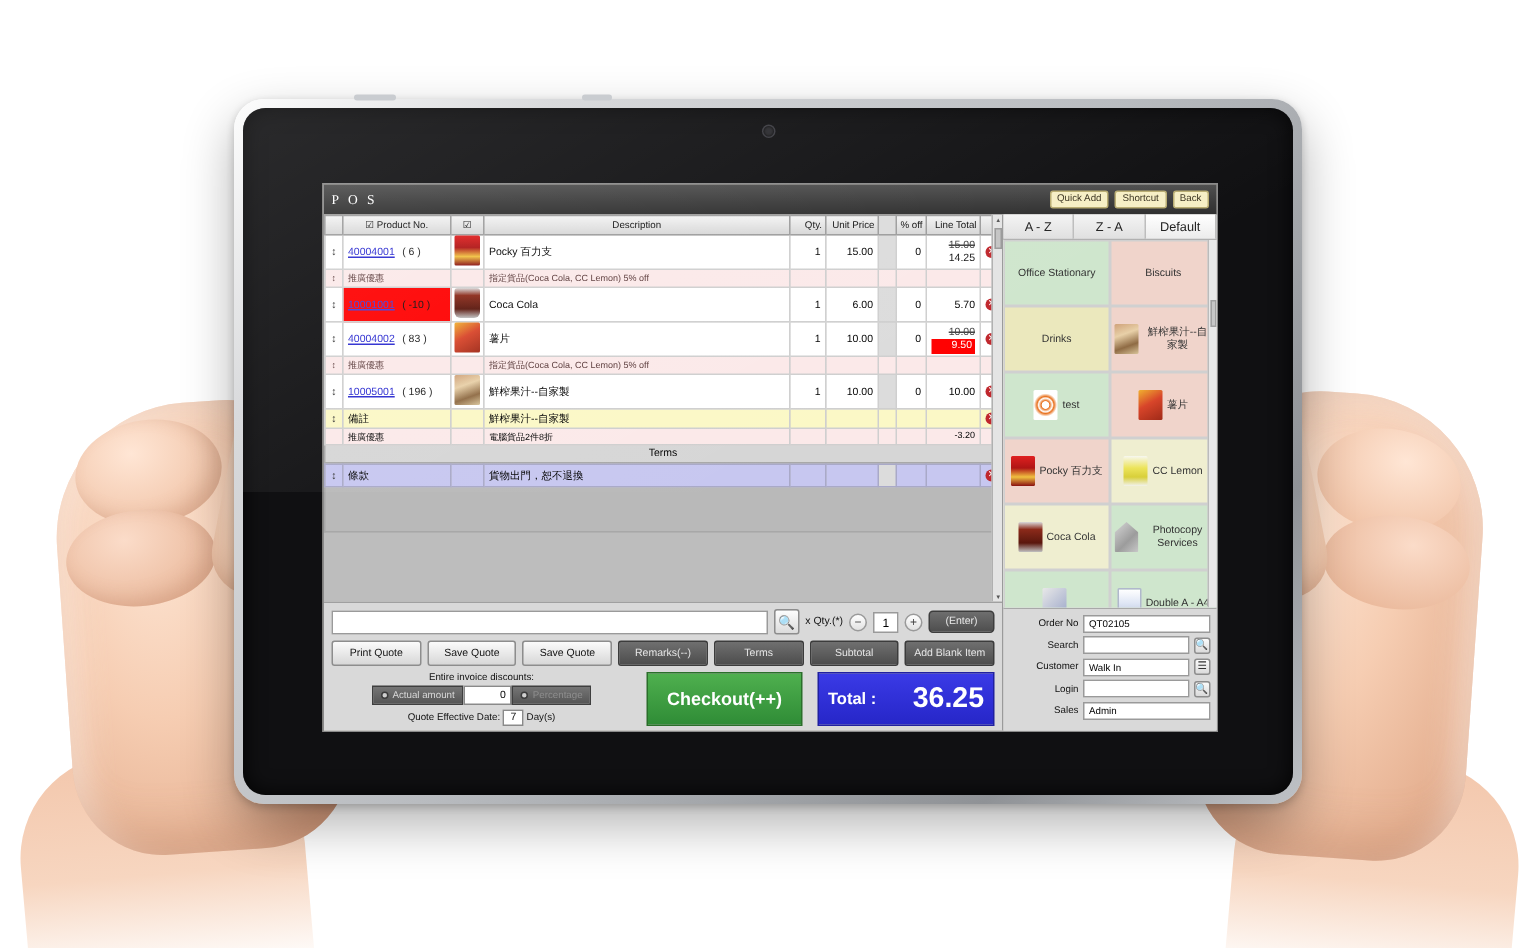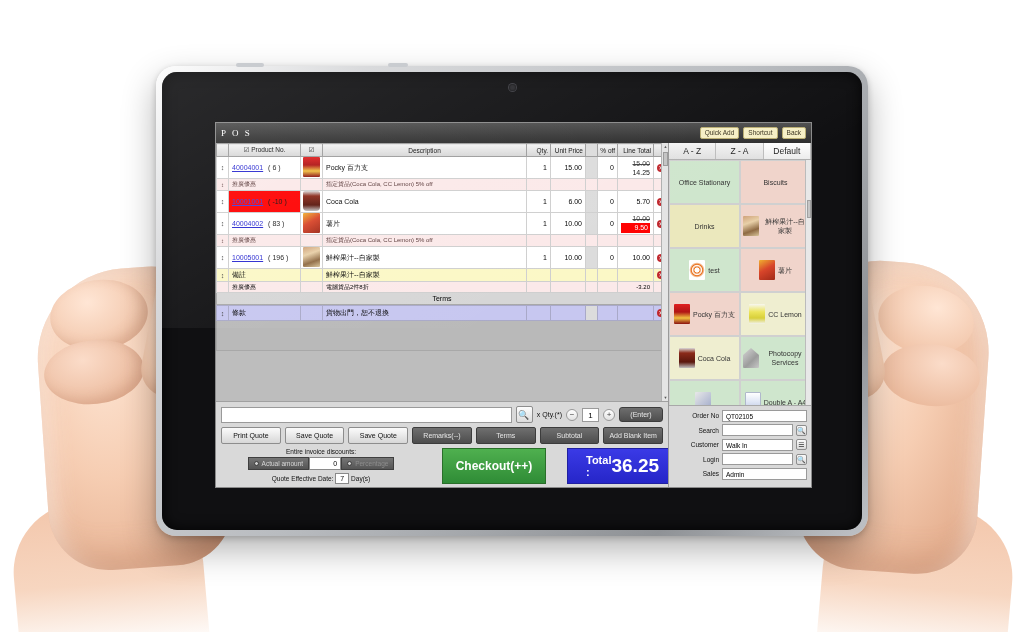--- a/index.html
+++ b/index.html
@@ -222,21 +222,21 @@
   #btnrow { display:flex; gap:4px; margin-bottom:4px; }
   .act-btn {
     flex:1 1 0; height:17px; border:1px solid #8d8d8d; border-radius:2px;
     background:linear-gradient(180deg,#fbfbfb,#d7d7d7); font-size:7px; color:#111;
     display:flex; align-items:center; justify-content:center;
   }
   .act-btn.dark {
     background:linear-gradient(180deg,#6f6f6f,#4d4d4d); color:#e6e6e6; border-color:#3c3c3c;
   }
 
-  #lastrow { display:flex; align-items:flex-start; gap:21px; }
+  #lastrow { display:flex; align-items:flex-start; gap:10px; }
   #disc-col { flex:0 0 200px; text-align:center; }
   .disc-title { font-size:6.5px; color:#111; margin-bottom:2px; }
   #disc-ctrls { display:flex; align-items:center; justify-content:center; gap:0; }
   .radio-btn {
     background:linear-gradient(180deg,#757575,#555); color:#d8d8d8; border:1px solid #3f3f3f;
     font-size:6.5px; padding:2px 5px; display:flex; align-items:center; gap:3px;
   }
   .radio-dot { width:5px; height:5px; border-radius:50%; background:#cfcfcf; border:1px solid #3b3b3b; display:inline-block; }
   .radio-btn.off { color:#8e8e8e; }
   #disc-val { width:32px; height:13px; border:1px solid #8a8a8a; background:#fff; text-align:right; font-size:7px; padding-right:3px; line-height:12px; }
@@ -244,21 +244,21 @@
   #eff-val { display:inline-block; width:14px; height:11px; background:#fff; border:1px solid #8a8a8a; text-align:center; line-height:10px; font-size:7px;}
 
   #checkout-btn {
     flex:0 0 104px; height:36px; background:linear-gradient(180deg,#4fb04f,#2f8c36);
     border:1px solid #2a6f2a; color:#fff; font-size:12px; font-weight:bold;
     display:flex; align-items:center; justify-content:center;
   }
   #total-box {
     flex:1 1 auto; height:36px; background:linear-gradient(180deg,#3a3ae6,#2626c8);
     border:1px solid #2020a0; color:#fff;
-    display:flex; align-items:center; justify-content:space-between; padding:0 18px;
+    display:flex; align-items:center; justify-content:space-between; padding:0 6px;
   }
   #total-label { font-size:11px; font-weight:bold; }
   #total-amount { font-size:19px; font-weight:bold; }
 
   
   #sort-row { display:flex; border-bottom:1px solid #b0b0b0; flex:0 0 auto; }
   .sort-btn {
     flex:1 1 0; text-align:center; font-size:8.5px; padding:3px 0; color:#222;
     background:linear-gradient(180deg,#f4f4f4,#e0e0e0); border-right:1px solid #bdbdbd;
   }

